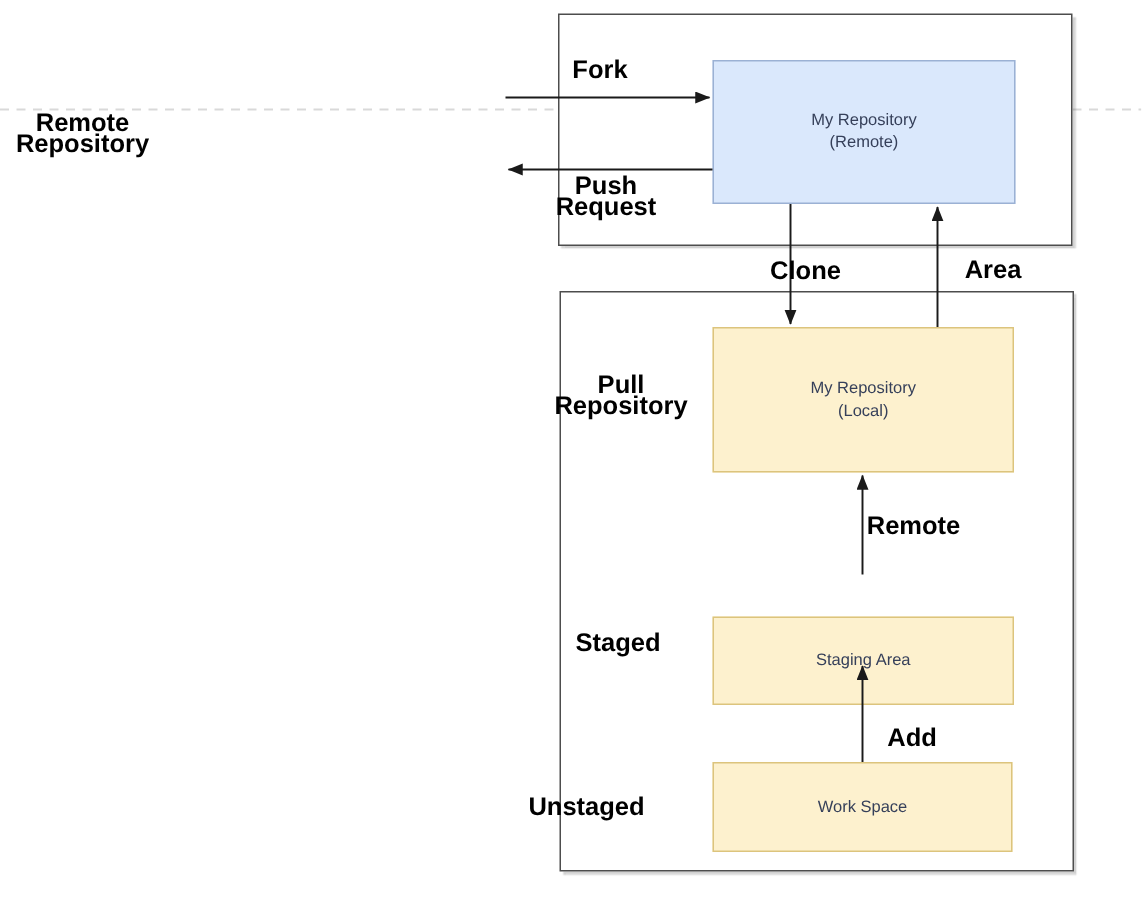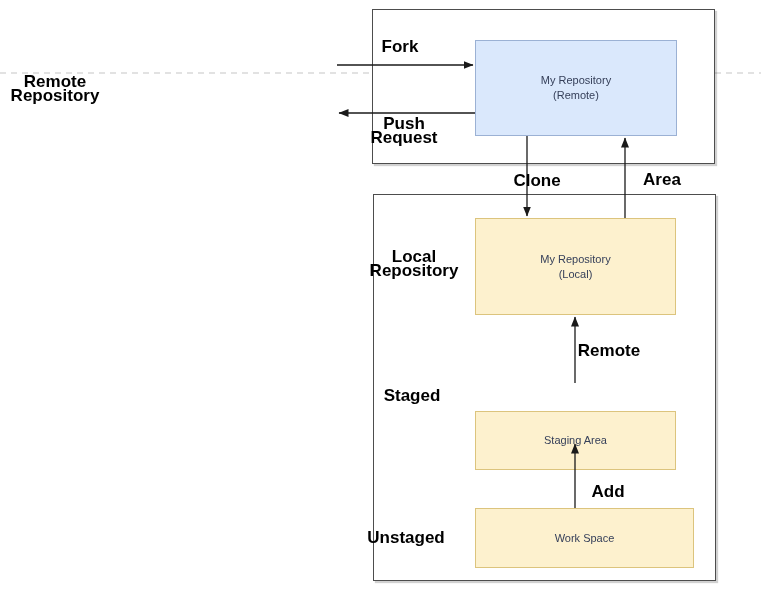--- a/index.html
+++ b/index.html
@@ -78,42 +78,42 @@
 
 
   <div class="node blue" style="left:475px; top:40px; width:202px; height:96px;">My Repository
 (Remote)</div>
 
   <div class="node yellow" style="left:475px; top:218px; width:201px; height:97px;">My Repository
 (Local)</div>
 
   <div class="node yellow" style="left:475px; top:383px; width:201px; height:59px;margin-top:28px;">Staging Area</div>
 
-  <div class="node yellow" style="left:475px; top:508px; width:219px; height:60px;">Work Space</div>
+  <div class="node yellow" style="left:475px; top:508px; width:200px; height:60px;">Work Space</div>
 
   <svg class="layer" id="arrows">
     <defs>
       <marker id="arrowhead" markerWidth="11" markerHeight="9" refX="9.5" refY="4" orient="auto" markerUnits="userSpaceOnUse">
         <path d="M0,0 L10,4 L0,8 Z" fill="#1a1a1a"></path>
       </marker>
     </defs>
     <line x1="337" y1="65" x2="473" y2="65" stroke="#1a1a1a" stroke-width="1.3" marker-end="url(#arrowhead)"></line>
     <line x1="475" y1="113" x2="339" y2="113" stroke="#1a1a1a" stroke-width="1.3" marker-end="url(#arrowhead)"></line>
     <line x1="527" y1="136" x2="527" y2="216" stroke="#1a1a1a" stroke-width="1.3" marker-end="url(#arrowhead)"></line>
     <line x1="625" y1="218" x2="625" y2="138" stroke="#1a1a1a" stroke-width="1.3" marker-end="url(#arrowhead)"></line>
     <line x1="575" y1="383" x2="575" y2="317" stroke="#1a1a1a" stroke-width="1.3" marker-end="url(#arrowhead)"></line>
     <line x1="575" y1="508" x2="575" y2="444" stroke="#1a1a1a" stroke-width="1.3" marker-end="url(#arrowhead)"></line>
   </svg>
 
   <div class="lbl" style="left:55px; top:89px;">Remote
 Repository</div>
-  <div class="lbl" style="left:414px; top:264px;">Local
+  <div class="lbl" style="left:414px; top:264px;">Pull
 Repository</div>
-  <div class="lbl" style="left:412px; top:396px;">Staged</div>
-  <div class="lbl" style="left:406px; top:538px;">Unstaged</div>
+  <div class="lbl" style="left:412px; top:429px;">Staged</div>
+  <div class="lbl" style="left:391px; top:538px;">Unstaged</div>
 
   <div class="lbl" style="left:400px; top:47px;">Fork</div>
   <div class="lbl" style="left:404px; top:131px;">Push
 Request</div>
   <div class="lbl" style="left:496px; top:181px;margin-left:41px;">Clone</div>
   <div class="lbl" style="left:662px; top:180px;">Area</div>
   <div class="lbl" style="left:609px; top:351px;">Remote</div>
   <div class="lbl" style="left:608px; top:492px;">Add</div>
 
 </div>

